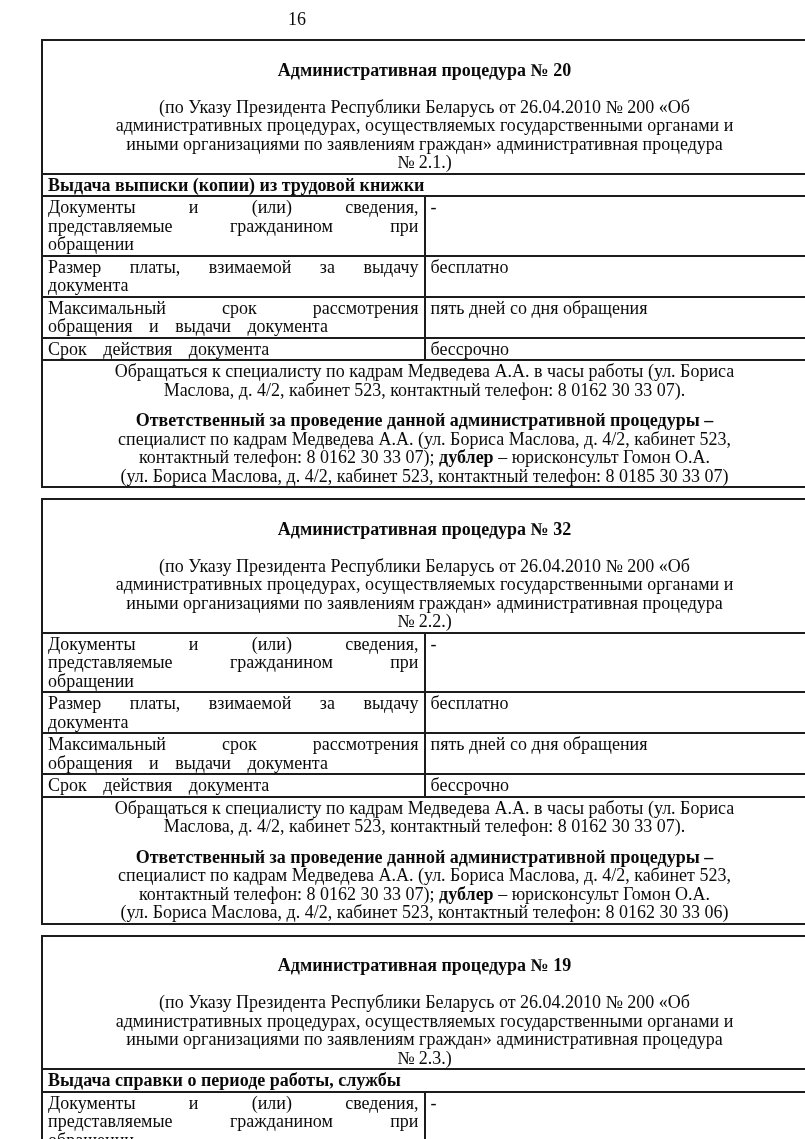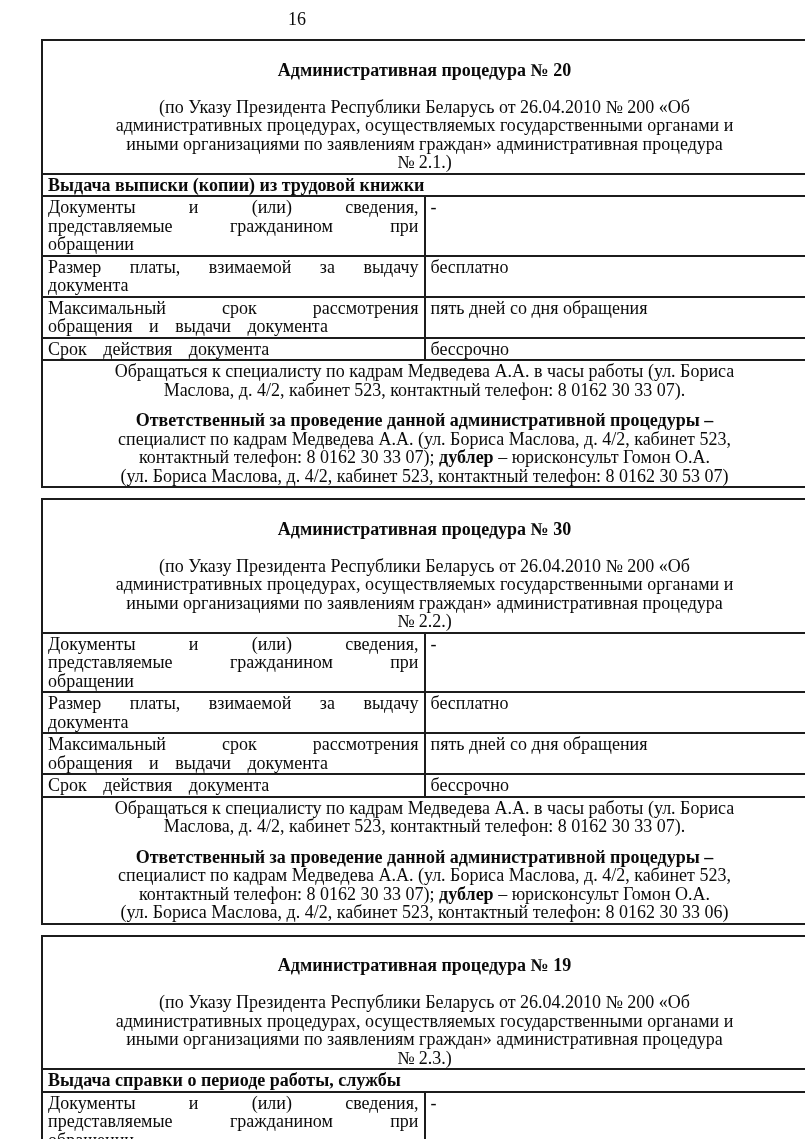--- a/index.html
+++ b/index.html
@@ -110,31 +110,31 @@
     <td class="lbl">Срок действия документа</td>
     <td class="val">бессрочно</td>
   </tr>
   <tr>
     <td class="foot" colspan="2">
       <p class="contact">Обращаться к специалисту по кадрам Медведева А.А. в часы работы (ул. Бориса
 Маслова, д. 4/2, кабинет 523, контактный телефон: 8 0162 30 33 07).</p>
       <p class="resp"><b>Ответственный за проведение данной административной процедуры –</b><span>
 специалист по кадрам Медведева А.А. (ул. Бориса Маслова, д. 4/2, кабинет 523,
 контактный телефон: 8 0162 30 33 07); </span><b>дублер</b><span> – юрисконсульт Гомон О.А.
-(ул. Бориса Маслова, д. 4/2, кабинет 523, контактный телефон: 8 0162 30 53 07)</span></p>
+(ул. Бориса Маслова, д. 4/2, кабинет 523, контактный телефон: 8 0185 30 33 07)</span></p>
     </td>
   </tr>
 </tbody>
   </table>
 
 <table class="proc">
   <tbody>
       <tr>
     <td class="head" colspan="2">
-      <span class="proc-title">Административная процедура № 30</span>
+      <span class="proc-title">Административная процедура № 32</span>
       <span>
 (по Указу Президента Республики Беларусь от 26.04.2010 № 200 «Об
 административных процедурах, осуществляемых государственными органами и
 иными организациями по заявлениям граждан» административная процедура
 № 2.2.)</span>
     </td>
   </tr>
   <tr>
     <td class="lbl">Документы и (или) сведения, представляемые гражданином при обращении</td>
     <td class="val mid">-</td>

